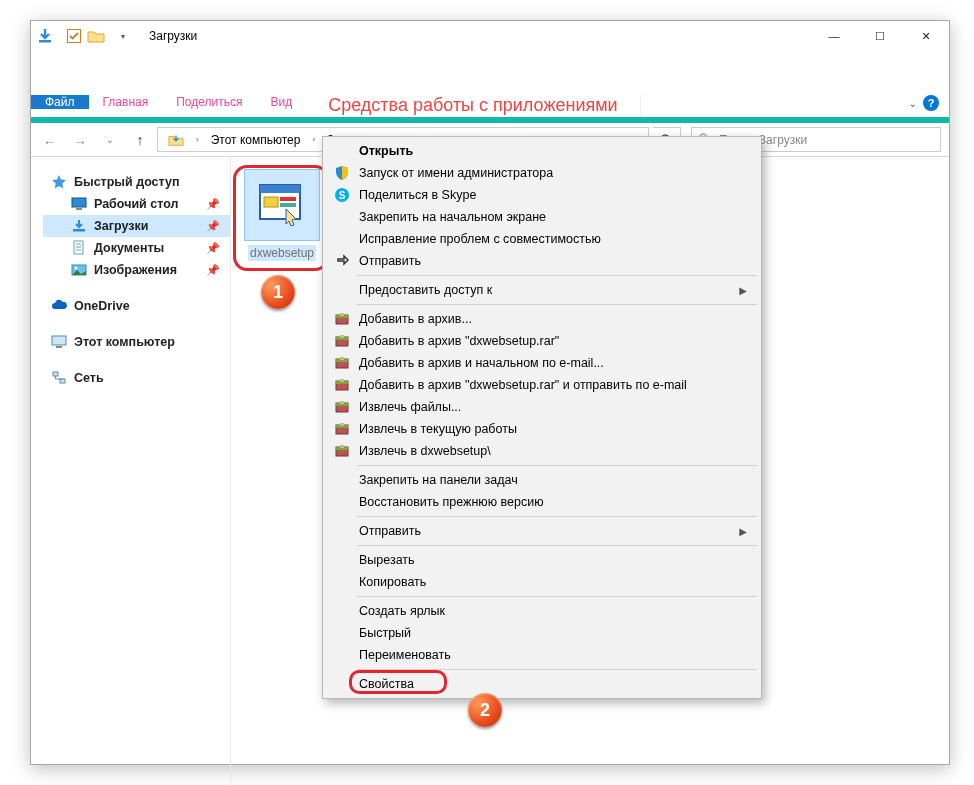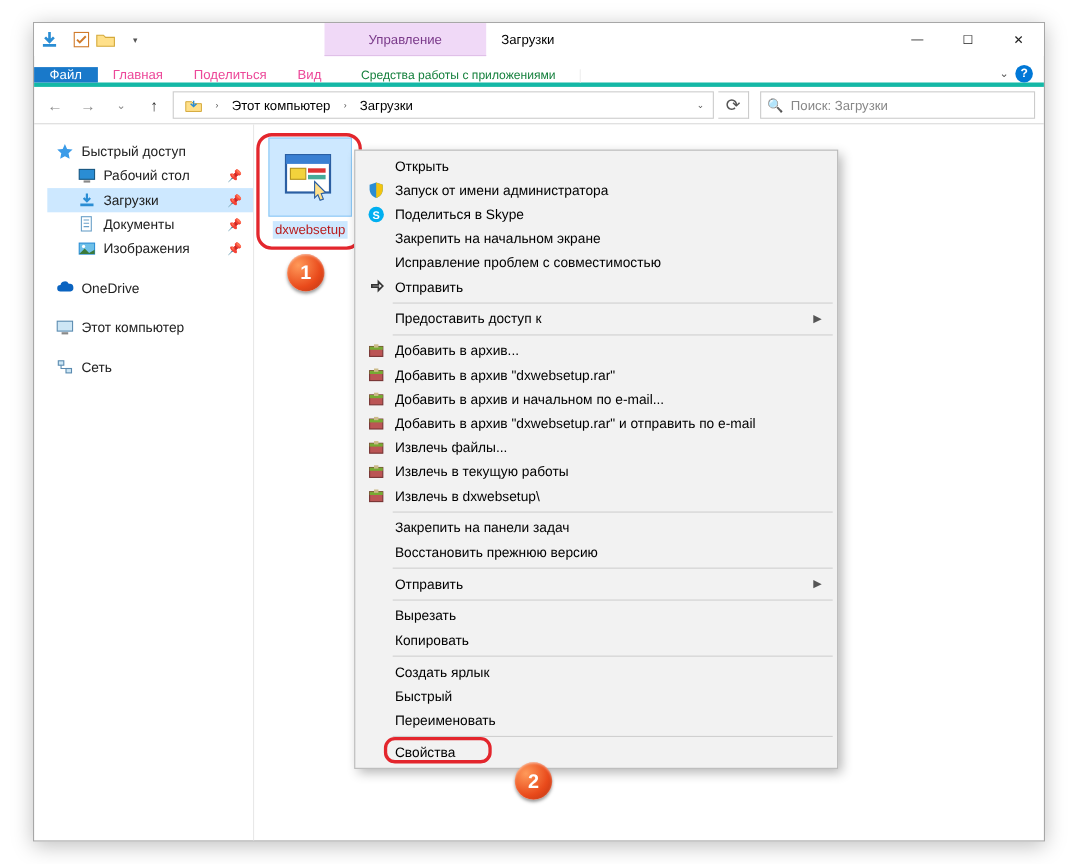--- a/index.html
+++ b/index.html
@@ -9,54 +9,54 @@
 .qat { display: flex; align-items: center; gap: 2px; padding: 0 4px; }
 .qat .icon { width: 20px; height: 20px; display: flex; align-items: center; justify-content: center; }
 .folder-icon-sm { width: 18px; height: 14px; }
 .qat-divider { width:1px; background:#e0e0e0; margin:5px 2px; }
 .qat-dropdown-caret { font-size:8px; color:#555; padding:0 6px; }
 .titlebar-center { flex:1; display:flex; align-items:stretch; }
 .ribbon-context-tab { background:#f0d9f7; border-bottom:1px solid #e0c0e8; display:flex; align-items:center; justify-content:center; padding:0 40px; color:#7a3a8a; font-size:12px; margin-left:160px; }
 .titlebar-title { display:flex; align-items:center; padding-left:14px; font-size:12px; color:#000; }
 .win-buttons { display:flex; margin-left:auto; }
 .win-btn { width:46px; height:30px; display:flex; align-items:center; justify-content:center; color:#222; font-size:11px; }
-.ribbon-tabs { height:28px; display:flex; align-items:flex-end; border-bottom:4px solid #14b8a6; font-size:12px; }
+.ribbon-tabs { height:28px; display:flex; align-items:flex-start; border-bottom:6px solid #14b8a6; font-size:12px;margin-top:44px; }
 .ribbon-tab { padding:0 14px; display:flex; align-items:center; color:#ec4899; cursor:default; }
 .ribbon-tab.file { background:#1979ca; color:#fff; }
-.ribbon-context-group { padding:0 22px; display:flex; align-items:center; color:#15803d; font-size:11px; border-right:1px solid #eee; }
+.ribbon-context-group { padding:0 22px; display:flex; align-items:center; color:#ef4444; font-size:18px; border-right:1px solid #eee; }
 .ribbon-right { margin-left:auto; display:flex; align-items:center; padding-right:10px; gap:6px; }
 .ribbon-caret { font-size:10px; color:#555; }
 .help-icon { width:16px; height:16px; border-radius:50%; background:#0078d7; color:#fff; font-size:11px; display:flex; align-items:center; justify-content:center; font-weight:bold; }
 .nav-row { height:34px; display:flex; align-items:center; padding:4px 8px 4px 6px; gap:4px; border-bottom:1px solid #dadada; }
 .nav-arrow { width:26px; height:26px; display:flex; align-items:center; justify-content:center; color:#888; font-size:14px; }
 .nav-arrow.active { color:#333; }
 .breadcrumb { flex:1; height:25px; border:1px solid #ccc; background:#fff; display:flex; align-items:center; padding:0 4px; font-size:12px; gap:2px; }
 .bc-seg { padding:0 6px; display:flex; align-items:center; gap:4px; }
 .bc-caret { font-size:8px; color:#555; padding:0 4px; }
 .bc-spacer { flex:1; }
 .refresh-box { width:28px; height:25px; border:1px solid #ccc; border-left:none; display:flex; align-items:center; justify-content:center; color:#555; }
 .search-box { width:250px; height:25px; border:1px solid #ccc; margin-left:6px; display:flex; align-items:center; padding:0 6px; color:#888; font-size:12px; gap:6px; }
 .body-area { display:flex; height:calc(100% - 30px - 28px - 34px); }
 .nav-pane { width:200px; border-right:1px solid #e8e8e8; padding:14px 0 0 12px; font-size:12.5px; color:#222; }
-.nav-group { margin-bottom:14px; }
+.nav-group { margin-bottom:14px;font-weight:bold; }
 .nav-item { display:flex; align-items:center; height:22px; padding-left:8px; gap:7px; position:relative; }
 .nav-item.child { padding-left:28px; }
 .nav-item.selected { background:#cde8ff; }
 .nav-item .pin { position:absolute; right:10px; color:#6a6a6a; font-size:11px; }
 .nav-icon { width:16px; height:16px; flex-shrink:0; }
 .content-pane { flex:1; position:relative; padding:12px 0 0 6px; }
 .file-item { width:90px; text-align:center; font-size:12px; position:absolute; top:12px; left:6px; }
 .file-item .icon-box { width:76px; height:72px; margin:0 auto 4px; background:#cde8ff; border:1px solid #8cc8f5; display:flex; align-items:center; justify-content:center; }
-.file-item .fname { color:#b91c1c; background:#cde8ff; padding:1px 2px; display:inline-block; }
+.file-item .fname { color:#737373; background:#cde8ff; padding:1px 2px; display:inline-block; }
 .file-annot { position:absolute; top:8px; left:2px; width:96px; height:106px; border:3px solid #e3262d; border-radius:14px; pointer-events:none; }
 .badge { position:absolute; width:34px; height:34px; border-radius:50%; background:radial-gradient(circle at 30% 30%, #ff9a5a, #e94a1b 60%, #b53313); color:#fff; font-weight:bold; font-size:18px; display:flex; align-items:center; justify-content:center; box-shadow:0 2px 3px rgba(0,0,0,.4), inset 0 1px 2px rgba(255,255,255,.5); }
 .badge.b1 { top:118px; left:30px; }
 .ctx-menu { position:absolute; top:136px; left:322px; width:440px; background:#f2f2f2; border:1px solid #b8b8b8; box-shadow:3px 4px 10px rgba(0,0,0,.3); font-size:12.5px; color:#000; padding:3px 2px; }
 .ctx-item { height:22px; display:flex; align-items:center; padding:0 30px 0 34px; position:relative; white-space:nowrap; }
-.ctx-item.bold { font-weight:400; }
+.ctx-item.bold { font-weight:700; }
 .ctx-sep { height:1px; background:#d0d0d0; margin:3px 2px 3px 32px; }
 .ctx-icon { position:absolute; left:8px; width:18px; height:18px; display:flex; align-items:center; justify-content:center; }
 .ctx-arrow { position:absolute; right:12px; font-size:10px; color:#555; }
 .ctx-annot { position:absolute; bottom:4px; left:26px; width:98px; height:24px; border:3px solid #e3262d; border-radius:10px; pointer-events:none; }
 .badge.b2 { top:693px; left:468px; }
 svg { display:block; }
 </style>
 </head>
 <body>
 
@@ -79,21 +79,20 @@
       </span>
       <span class="icon">
         <svg class="folder-icon-sm" viewBox="0 0 18 14">
             <path d="M1 3h6l2 2h8v8H1z" fill="#ffe08a" stroke="#d4a93a"></path>
           </svg>
       </span>
       <span class="qat-divider"></span>
       <span class="qat-dropdown-caret">▾</span>
     </div>
     <div class="titlebar-center">
-      <div class="ribbon-context-tab">Управление</div>
       <div class="titlebar-title">Загрузки</div>
     </div>
     <div class="win-buttons">
       <div class="win-btn">—</div>
       <div class="win-btn">☐</div>
       <div class="win-btn close">✕</div>
     </div>
   </div>
 
   <div class="ribbon-tabs">

